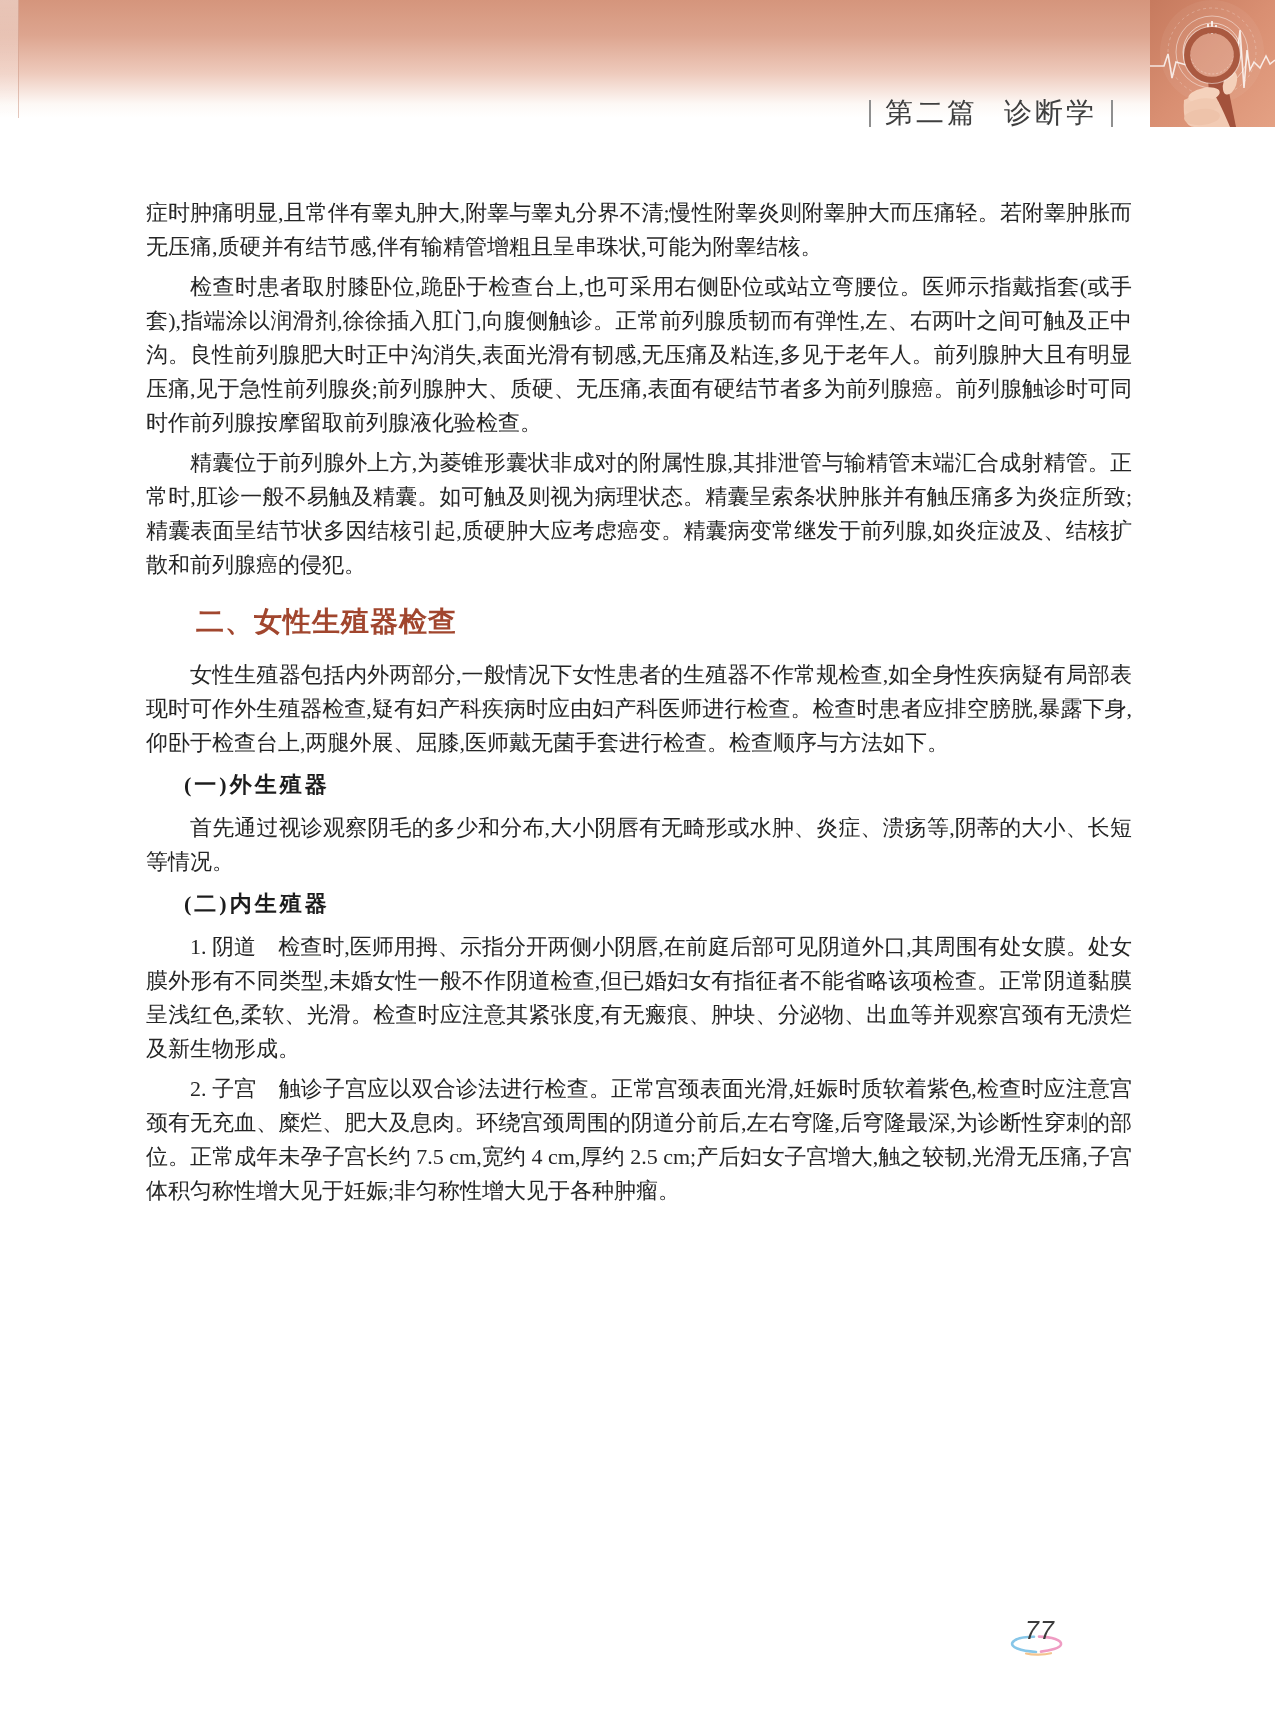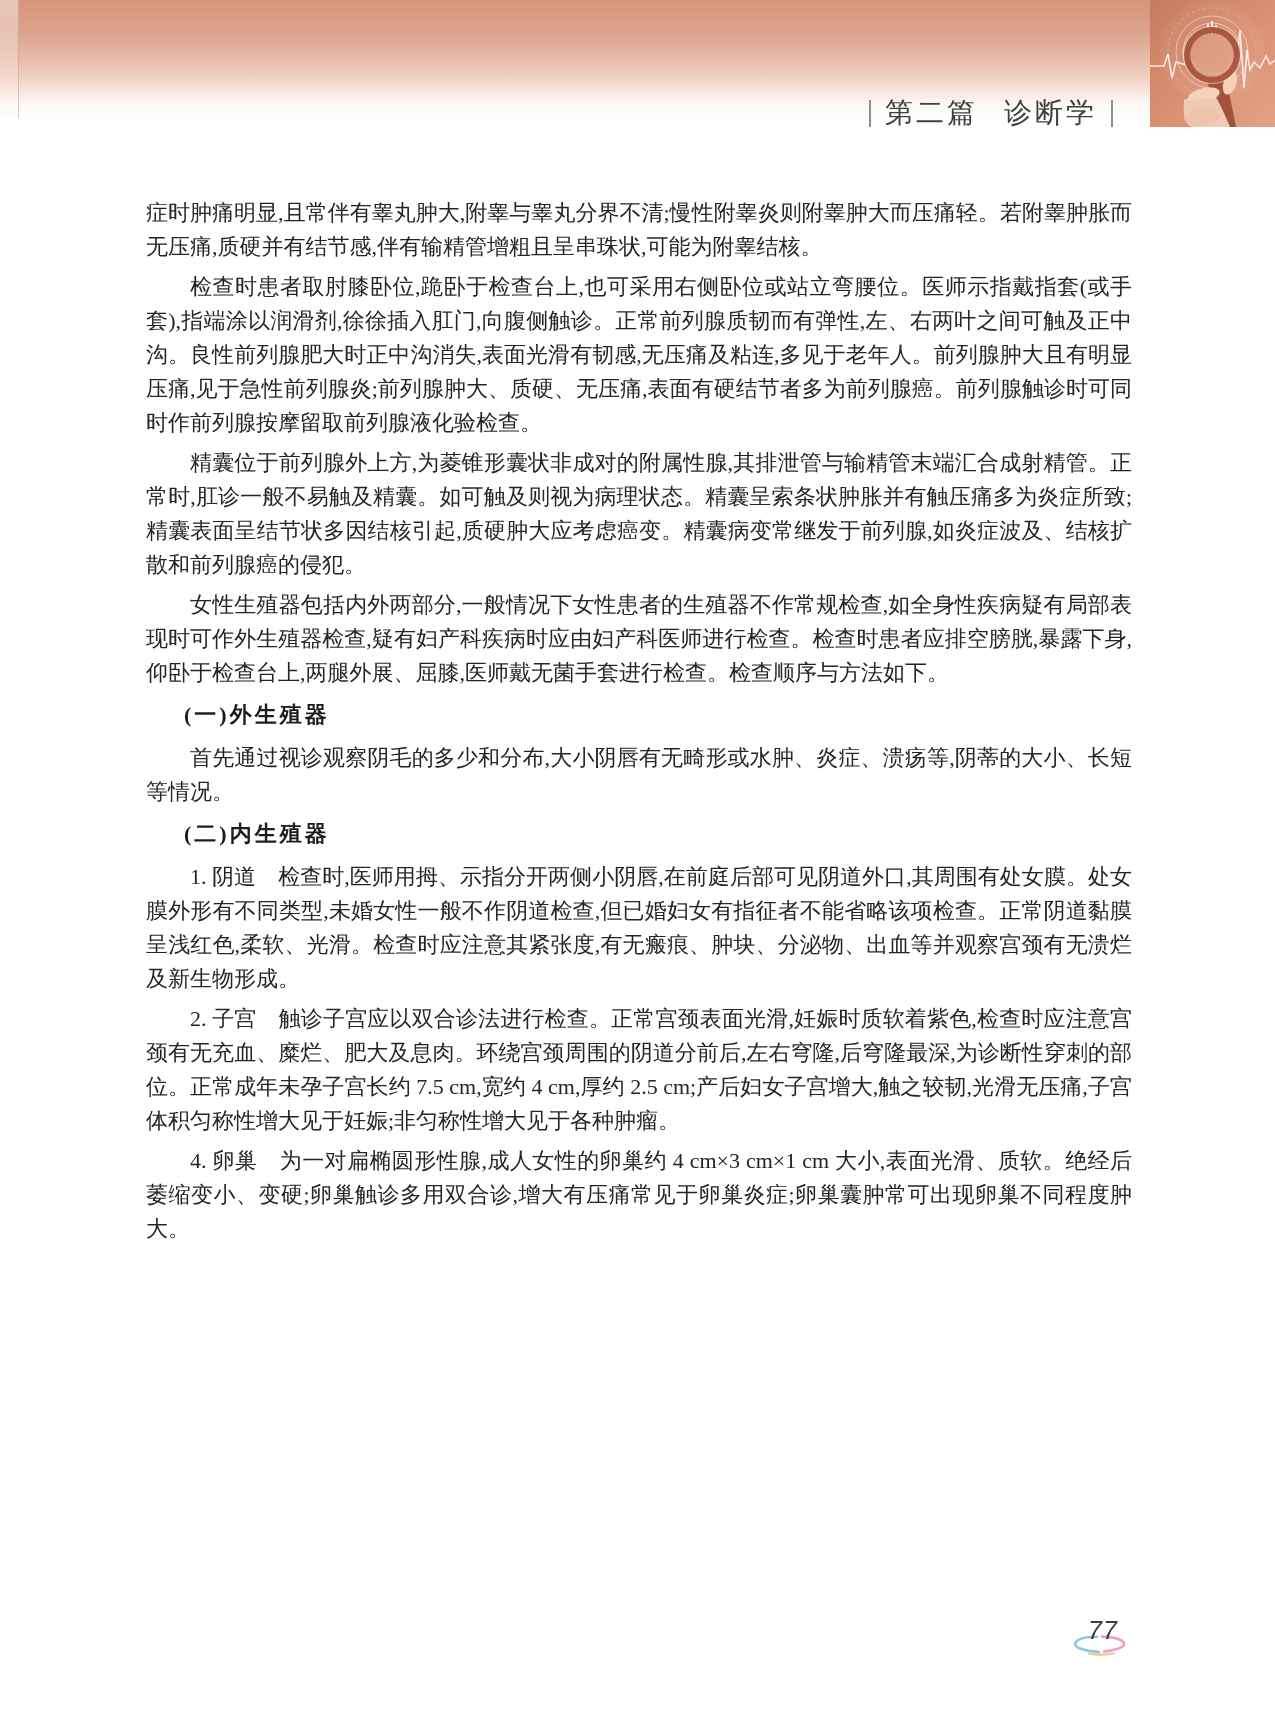--- a/index.html
+++ b/index.html
@@ -37,21 +37,21 @@
     margin:8px 0 9px;font-size:22px;line-height:34px;font-weight:bold;
     letter-spacing:3px;text-indent:2em;color:#1c1c1c;
     font-family:"Liberation Serif","DejaVu Serif",serif;
   }
   .sec{
     margin:20px 0 16px;font-size:28px;line-height:40px;font-weight:bold;
     font-family:"Liberation Sans","DejaVu Sans",sans-serif;color:#a1462e;
     text-indent:2em;letter-spacing:1px;
   }
   
-  .page-footer{position:absolute;left:1068px;top:1616px;width:86px;height:46px;}
+  .page-footer{position:absolute;left:1005px;top:1616px;width:86px;height:46px;}
   .swoosh{position:absolute;left:2px;top:16px;width:60px;height:24px;}
   .page-num{
     position:absolute;left:20px;top:0;font-family:"Liberation Sans",sans-serif;
     font-size:25px;color:#3b3b3b;font-style:italic;letter-spacing:1px;
   }
 </style>
 </head>
 <body>
 
 <div class="top-band">
@@ -97,27 +97,27 @@
       <circle cx="62" cy="55" r="25" stroke="#aa5940" stroke-width="6.5" fill="rgba(255,255,255,0.10)"></circle>
       <circle cx="62" cy="55" r="28.5" stroke="rgba(255,255,255,0.5)" stroke-width="1.2" fill="none"></circle>
     </svg>
   </div>
 </div>
 
 <main class="content">
   <p class="para first">症时肿痛明显,且常伴有睾丸肿大,附睾与睾丸分界不清;慢性附睾炎则附睾肿大而压痛轻。若附睾肿胀而无压痛,质硬并有结节感,伴有输精管增粗且呈串珠状,可能为附睾结核。</p>
   <p class="para">检查时患者取肘膝卧位,跪卧于检查台上,也可采用右侧卧位或站立弯腰位。医师示指戴指套(或手套),指端涂以润滑剂,徐徐插入肛门,向腹侧触诊。正常前列腺质韧而有弹性,左、右两叶之间可触及正中沟。良性前列腺肥大时正中沟消失,表面光滑有韧感,无压痛及粘连,多见于老年人。前列腺肿大且有明显压痛,见于急性前列腺炎;前列腺肿大、质硬、无压痛,表面有硬结节者多为前列腺癌。前列腺触诊时可同时作前列腺按摩留取前列腺液化验检查。</p>
   <p class="para">精囊位于前列腺外上方,为菱锥形囊状非成对的附属性腺,其排泄管与输精管末端汇合成射精管。正常时,肛诊一般不易触及精囊。如可触及则视为病理状态。精囊呈索条状肿胀并有触压痛多为炎症所致;精囊表面呈结节状多因结核引起,质硬肿大应考虑癌变。精囊病变常继发于前列腺,如炎症波及、结核扩散和前列腺癌的侵犯。</p>
+  <h2 class="sec">二、女性生殖器检查</h2>
   <p class="para">女性生殖器包括内外两部分,一般情况下女性患者的生殖器不作常规检查,如全身性疾病疑有局部表现时可作外生殖器检查,疑有妇产科疾病时应由妇产科医师进行检查。检查时患者应排空膀胱,暴露下身,仰卧于检查台上,两腿外展、屈膝,医师戴无菌手套进行检查。检查顺序与方法如下。</p>
   <h3 class="sub">(一)外生殖器</h3>
   <p class="para">首先通过视诊观察阴毛的多少和分布,大小阴唇有无畸形或水肿、炎症、溃疡等,阴蒂的大小、长短等情况。</p>
   <h3 class="sub">(二)内生殖器</h3>
   <p class="para item">1. 阴道　检查时,医师用拇、示指分开两侧小阴唇,在前庭后部可见阴道外口,其周围有处女膜。处女膜外形有不同类型,未婚女性一般不作阴道检查,但已婚妇女有指征者不能省略该项检查。正常阴道黏膜呈浅红色,柔软、光滑。检查时应注意其紧张度,有无瘢痕、肿块、分泌物、出血等并观察宫颈有无溃烂及新生物形成。</p>
   <p class="para item">2. 子宫　触诊子宫应以双合诊法进行检查。正常宫颈表面光滑,妊娠时质软着紫色,检查时应注意宫颈有无充血、糜烂、肥大及息肉。环绕宫颈周围的阴道分前后,左右穹隆,后穹隆最深,为诊断性穿刺的部位。正常成年未孕子宫长约 7.5 cm,宽约 4 cm,厚约 2.5 cm;产后妇女子宫增大,触之较韧,光滑无压痛,子宫体积匀称性增大见于妊娠;非匀称性增大见于各种肿瘤。</p>
-  <p class="para item">4. 卵巢　为一对扁椭圆形性腺,成人女性的卵巢约 4 cm×3 cm×1 cm 大小,表面光滑、质软。绝经后萎缩变小、变硬;卵巢触诊多用双合诊,增大有压痛常见于卵巢炎症;卵巢囊肿常可出现卵巢不同程度肿大。</p>
 </main>
 
 <footer class="page-footer">
   <svg class="swoosh" viewBox="0 0 60 24" xmlns="http://www.w3.org/2000/svg">
     <path d="M29,20 C13,19 3,15 5.5,10.5 C7.5,7 16,5 27,4.8" stroke="#86c6e8" stroke-width="2.6" fill="none" stroke-linecap="round"></path>
     <path d="M32,4.6 C45,4.8 55,8 54,12.5 C53.2,16 43,18.8 34,19.6" stroke="#ef9cc3" stroke-width="2.6" fill="none" stroke-linecap="round"></path>
     <path d="M19,21.5 C26,23.2 37,23 44,21.2" stroke="#f3c48e" stroke-width="2.2" fill="none" stroke-linecap="round"></path>
   </svg>
   <span class="page-num">77</span>
 </footer>

